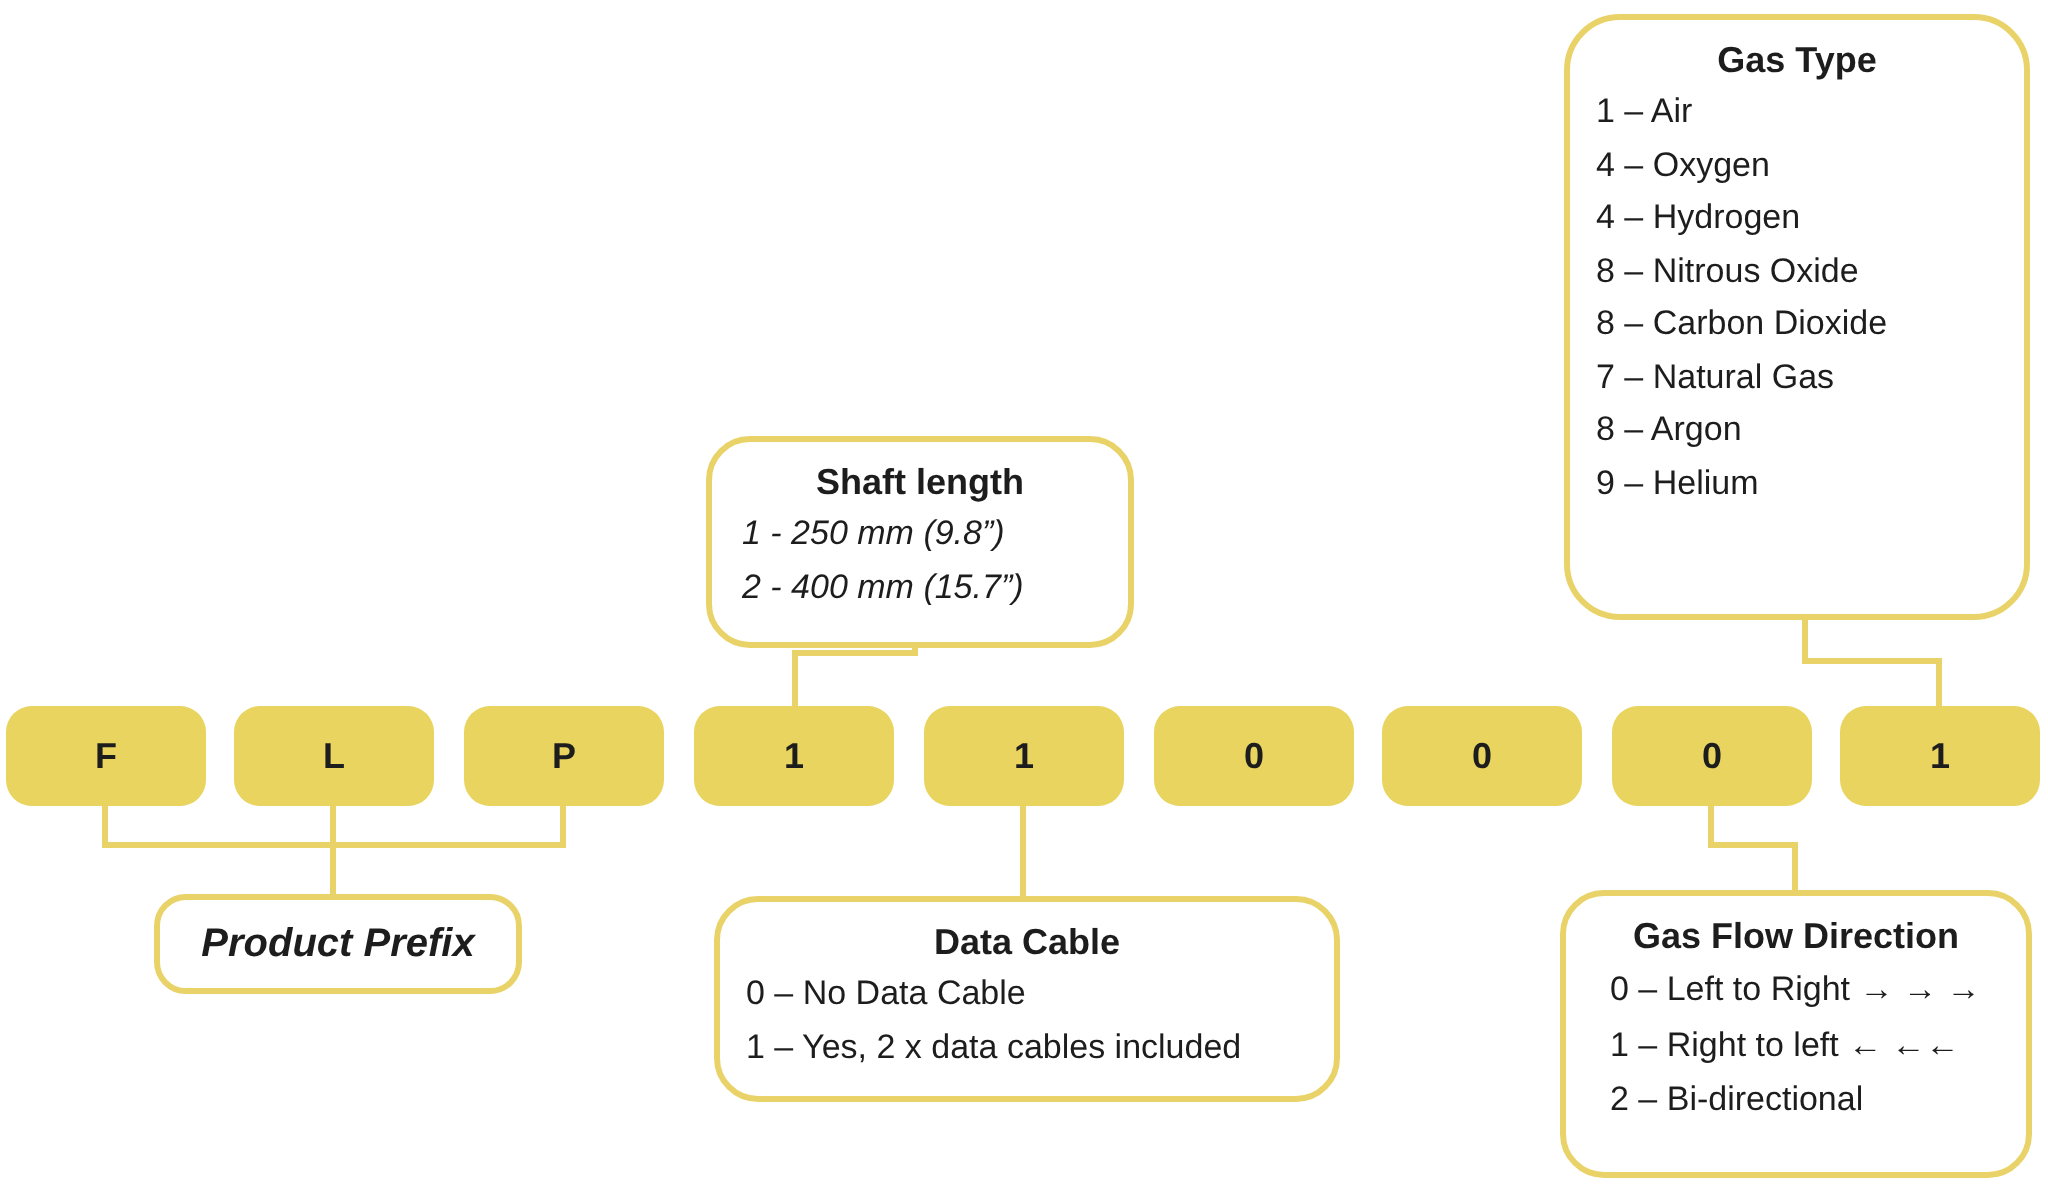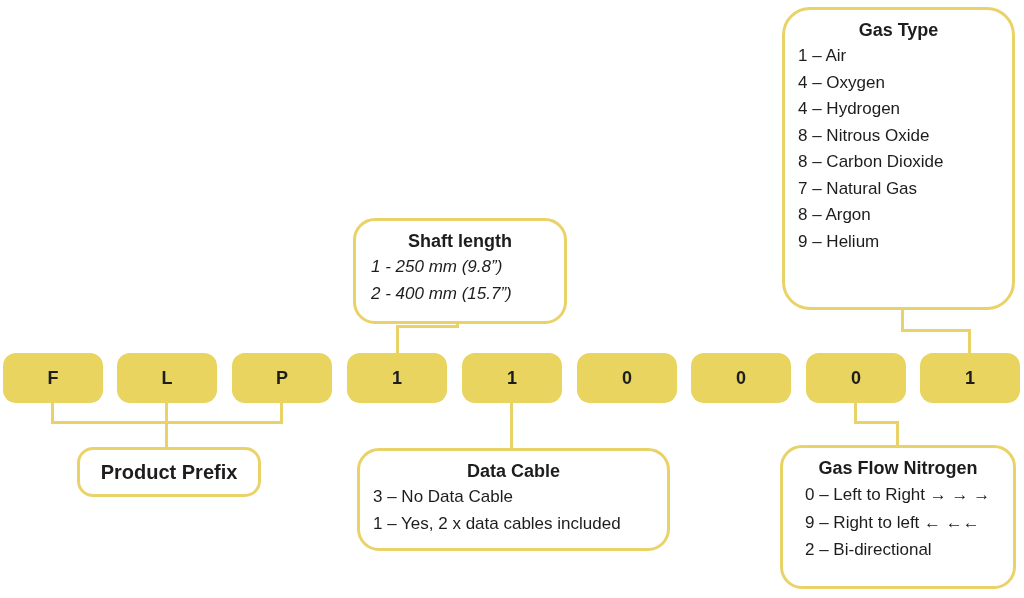--- a/index.html
+++ b/index.html
@@ -40,20 +40,21 @@
   }
   .callout-items{
     padding:2px 6px 0 13px;
     font-size:17px;
     line-height:26.5px;
   }
   .callout.gas-type{border-radius:28px;}
   .callout.product-prefix{
     display:flex;align-items:center;justify-content:center;
     border-radius:16px;
+    font-style:italic;
   }
   .callout.product-prefix .callout-title{padding:0;font-size:20px;}
 </style>
 </head>
 <body>
 
 <div class="canvas">
 
   <div class="line" style="left:51px;top:402px;width:3px;height:22px;"></div>
   <div class="line" style="left:165px;top:402px;width:3px;height:45px;"></div>
@@ -106,27 +107,27 @@
     </div>
   </div>
 
   <div class="callout product-prefix" style="left:77px;top:447px;width:184px;height:50px;">
     <div class="callout-title">Product Prefix</div>
   </div>
 
   <div class="callout" style="left:357px;top:448px;width:313px;height:103px;">
     <div class="callout-title">Data Cable</div>
     <div class="callout-items">
-      <div>3 – No Data Cable</div>
+      <div>0 – No Data Cable</div>
       <div>1 – Yes, 2 x data cables included</div>
     </div>
   </div>
 
   <div class="callout" style="left:780px;top:445px;width:236px;height:144px;">
-    <div class="callout-title">Gas Flow Nitrogen</div>
+    <div class="callout-title">Gas Flow Direction</div>
     <div class="callout-items" style="padding-left:22px;line-height:27.5px;">
       <div>0 – Left to Right → → →</div>
-      <div>9 – Right to left ← ←←</div>
+      <div>1 – Right to left ← ←←</div>
       <div>2 – Bi-directional</div>
     </div>
   </div>
 
 </div>
 
 </body></html>

